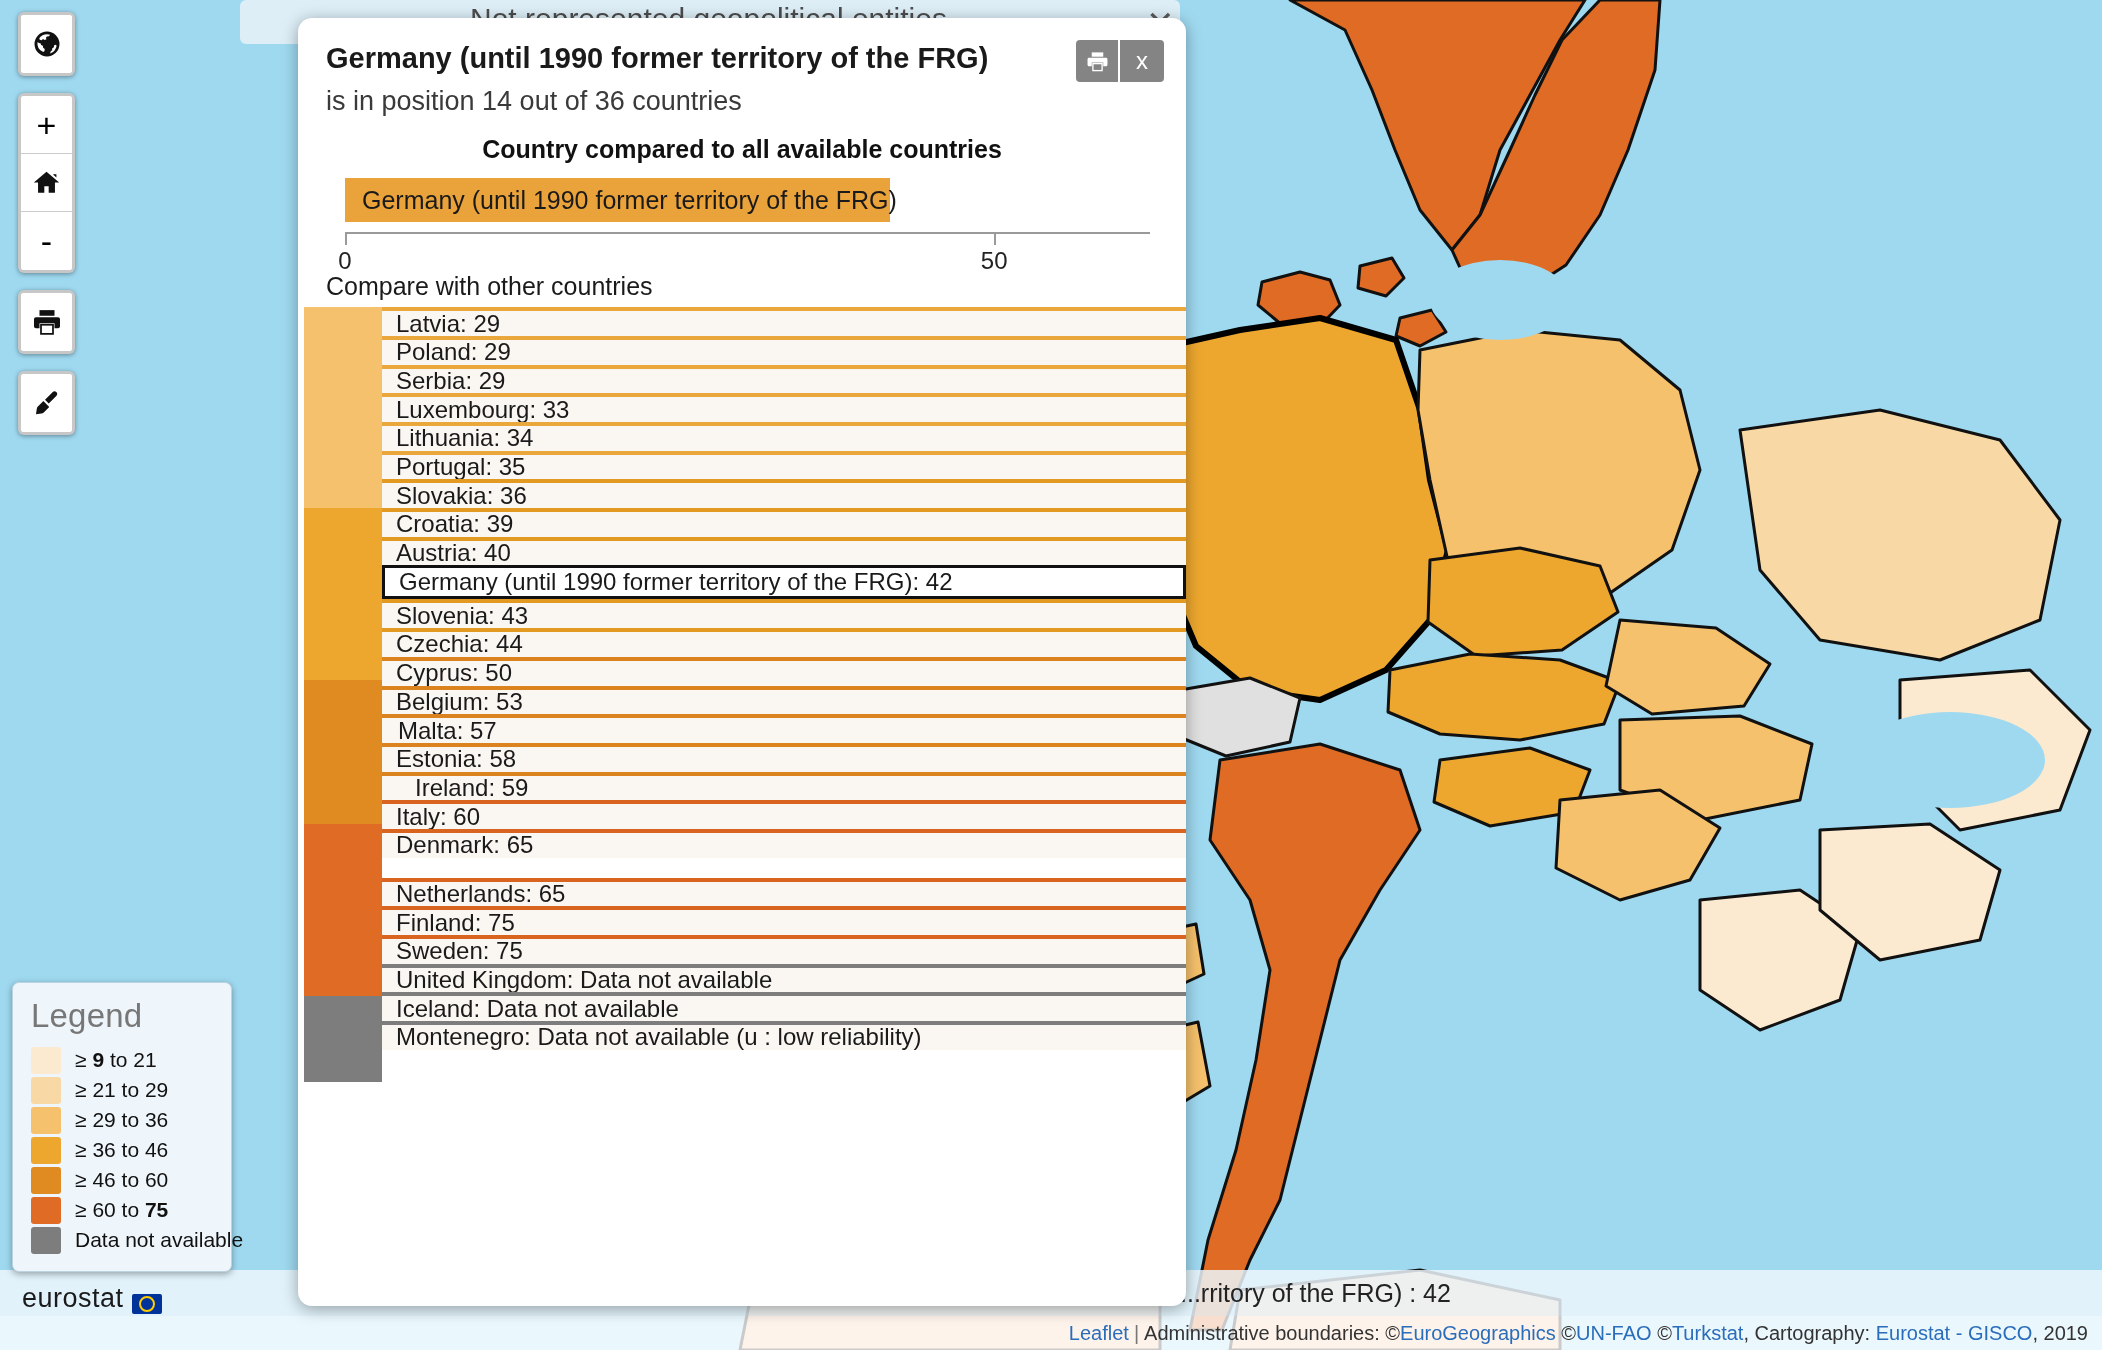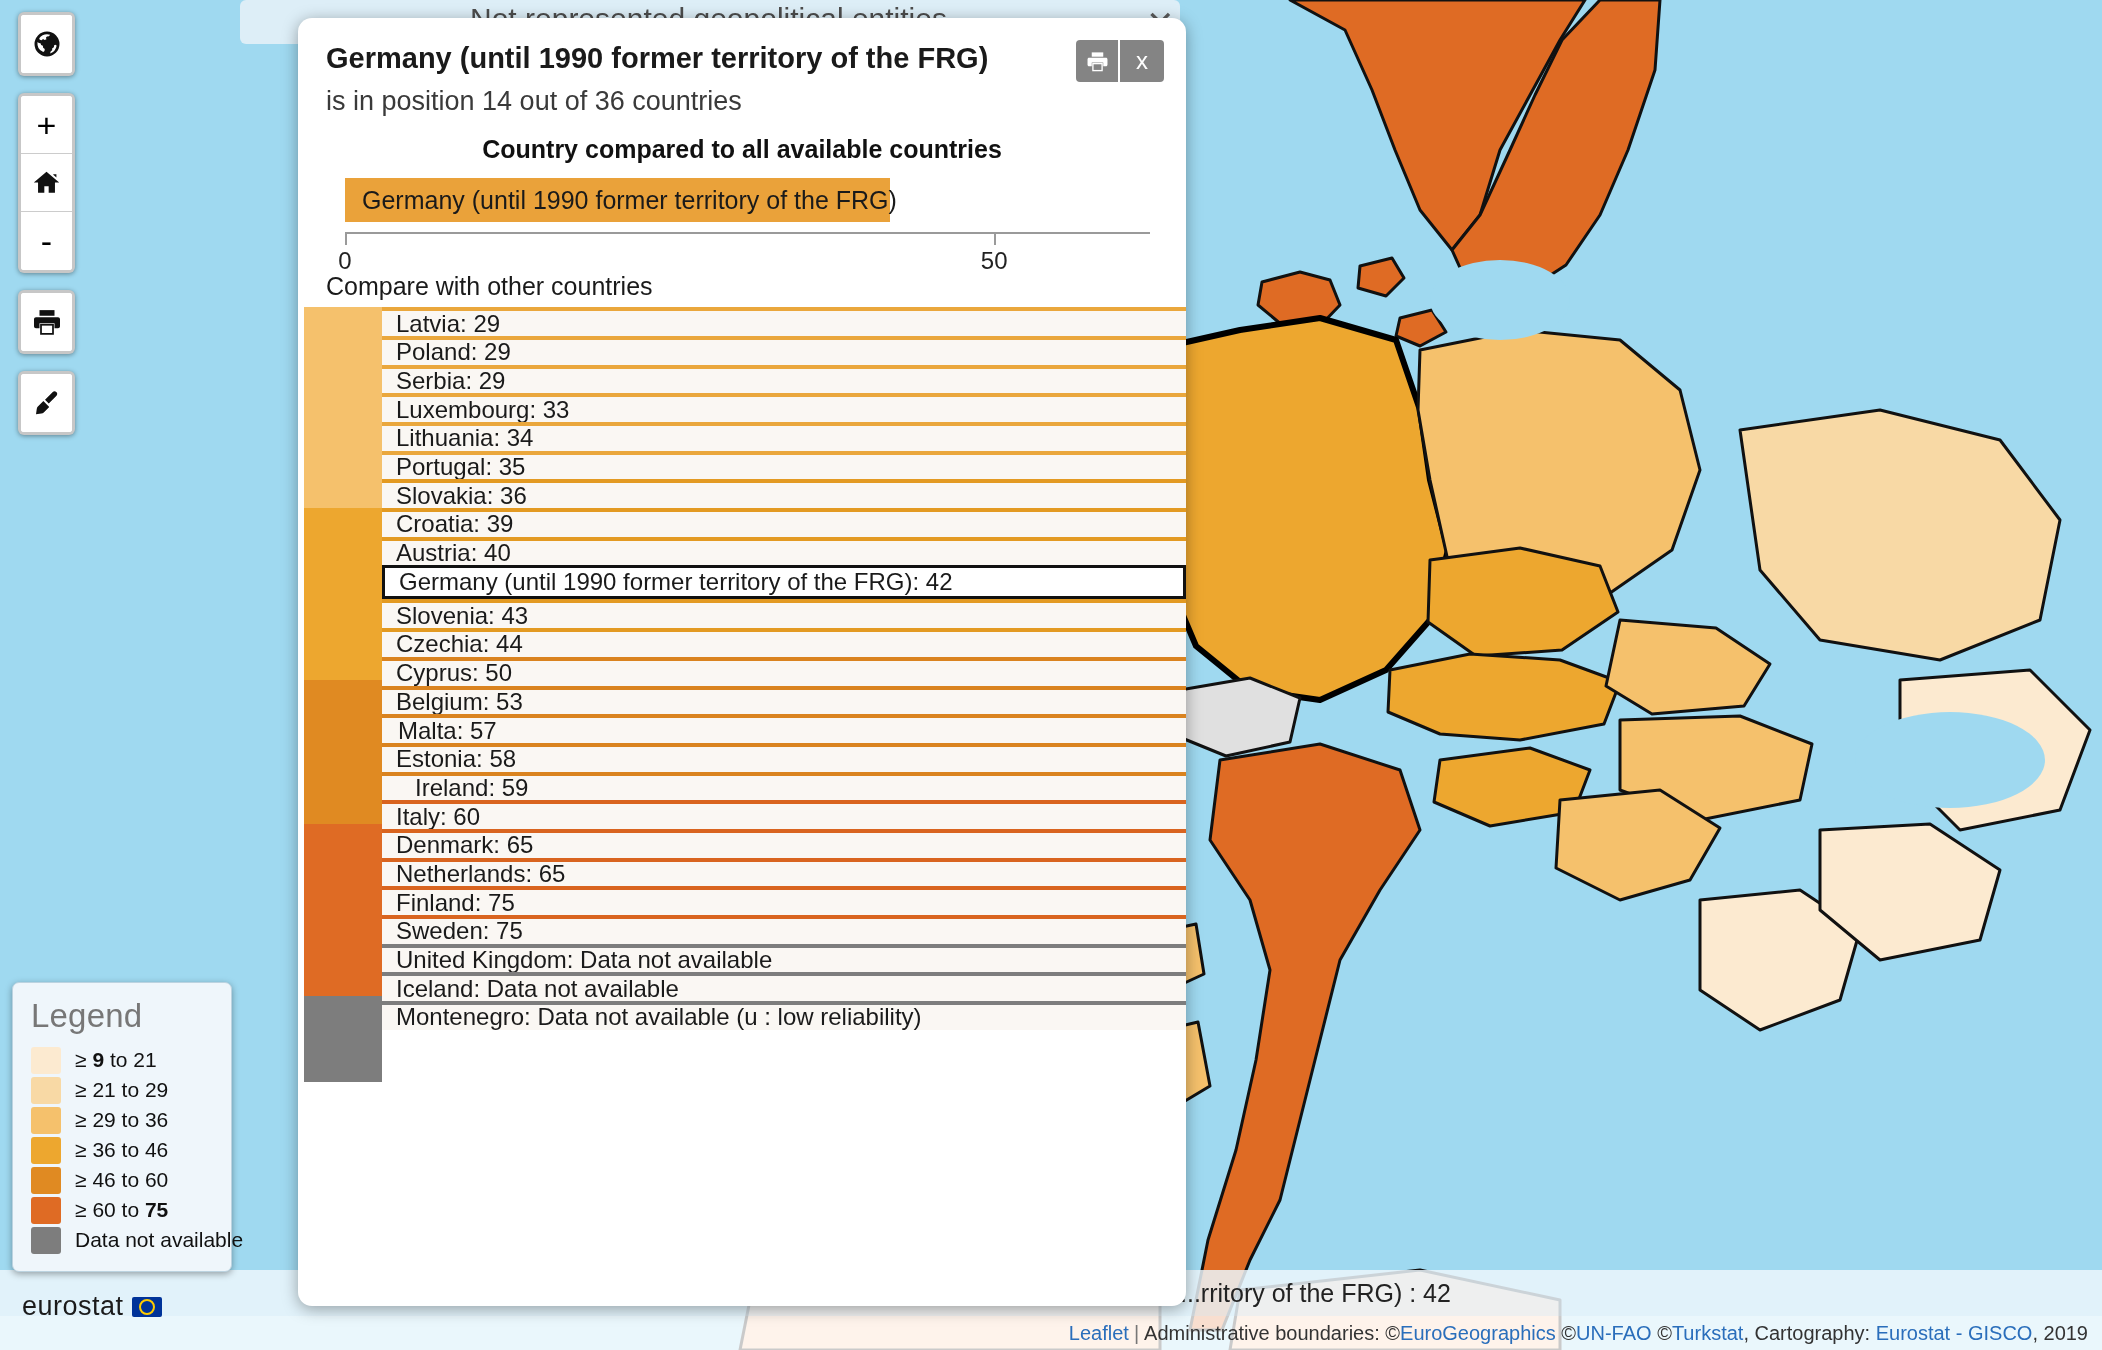--- a/index.html
+++ b/index.html
@@ -72,22 +72,22 @@
   .legend-row { display: flex; align-items: center; height: 30px; }
   .legend-sw {
     width: 30px; height: 27px; border-radius: 3px; flex: 0 0 auto;
     margin-right: 14px;
   }
   .legend-lbl { font-size: 21px; color: #111; white-space: nowrap; }
   .legend-lbl b { font-weight: 700; }
 
   
   #eurostat-logo {
-    position: absolute; left: 22px; bottom: 28px; z-index: 50;
-    display: flex; align-items: center; gap: 8px;
+    position: absolute; left: 22px; bottom: 36px; z-index: 50;
+    display: flex; align-items: flex-end; gap: 8px;
   }
   #eurostat-logo .es-word {
     font-size: 27px; color: #1b1b1b; font-weight: 400;
     letter-spacing: 0.5px;
   }
   #eurostat-logo .es-flag {
     width: 30px; height: 20px; background: #003399; border-radius: 2px;
     position: relative;
   }
   #eurostat-logo .es-flag::after {
@@ -450,21 +450,21 @@
           </div>
           <div class="cmp-row" style="border-top: 4px solid rgb(218, 131, 31); padding-left: 33px;">
             <span class="cmp-text">Ireland: 59</span>
           </div>
           <div class="cmp-row" style="border-top: 4px solid rgb(217, 100, 31);">
             <span class="cmp-text">Italy: 60</span>
           </div>
           <div class="cmp-row" style="border-top: 4px solid rgb(217, 100, 31);">
             <span class="cmp-text">Denmark: 65</span>
           </div>
-          <div class="cmp-row" style="border-top: 4px solid rgb(217, 100, 31);">
+          <div class="cmp-row" style="border-top: 4px solid rgb(217, 100, 31); margin-top: 20px;">
             <span class="cmp-text">Netherlands: 65</span>
           </div>
           <div class="cmp-row" style="border-top: 4px solid rgb(217, 100, 31);">
             <span class="cmp-text">Finland: 75</span>
           </div>
           <div class="cmp-row" style="border-top: 4px solid rgb(217, 100, 31);">
             <span class="cmp-text">Sweden: 75</span>
           </div>
           <div class="cmp-row" style="border-top: 4px solid rgb(125, 125, 125);">
             <span class="cmp-text">United Kingdom: Data not available</span>

